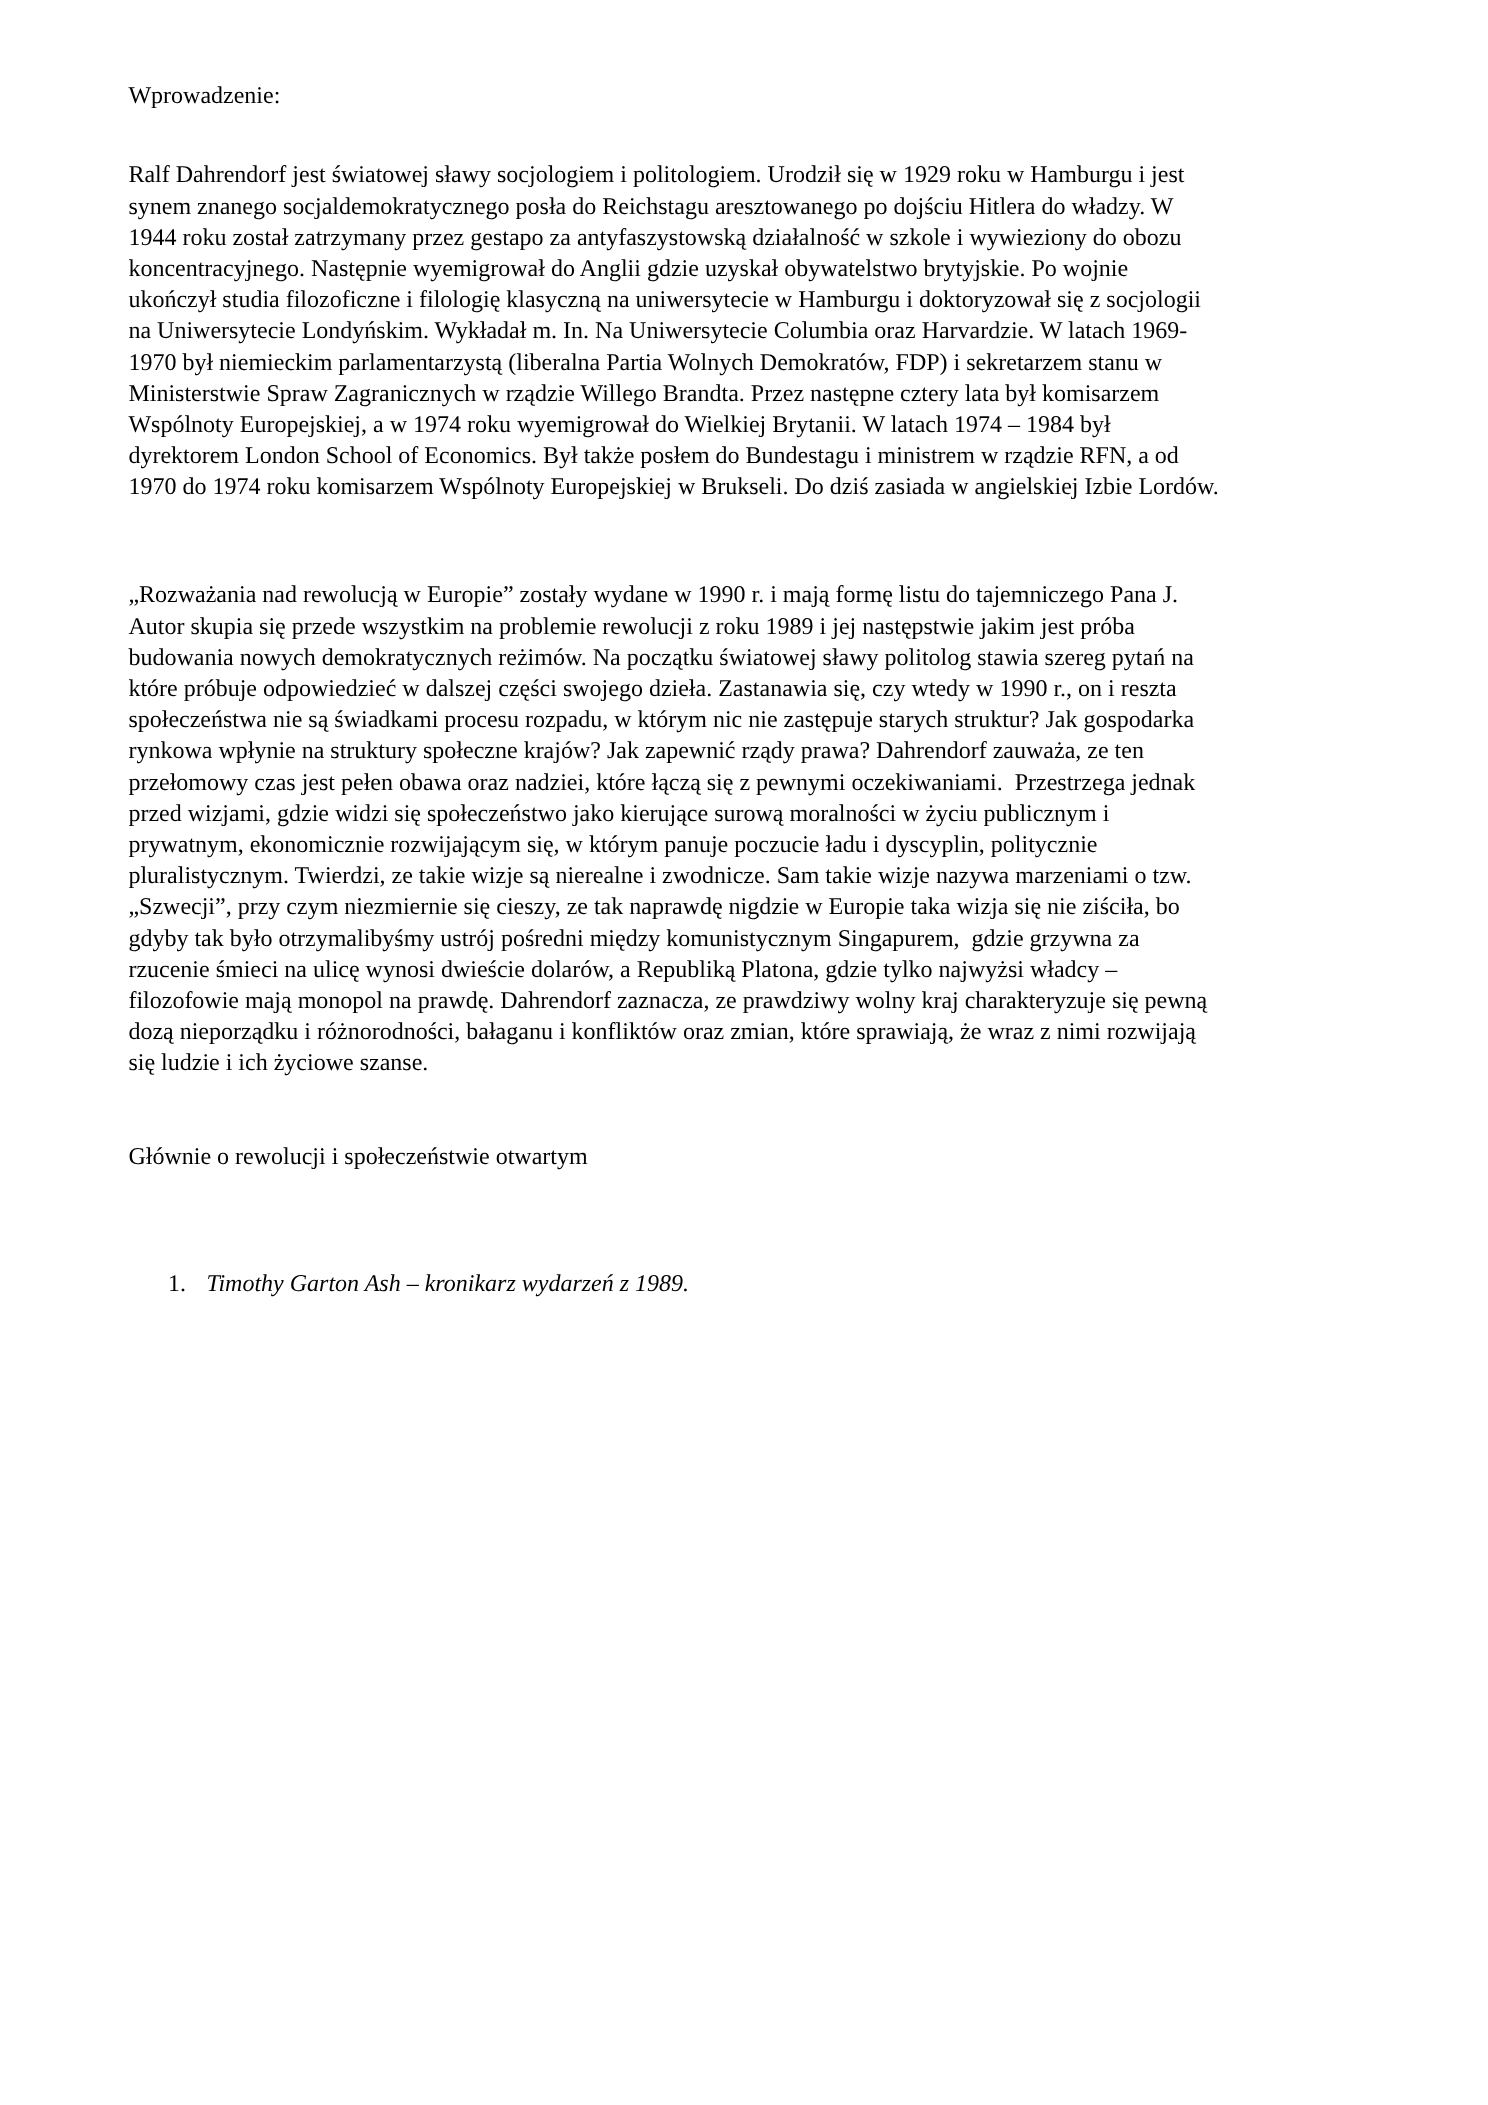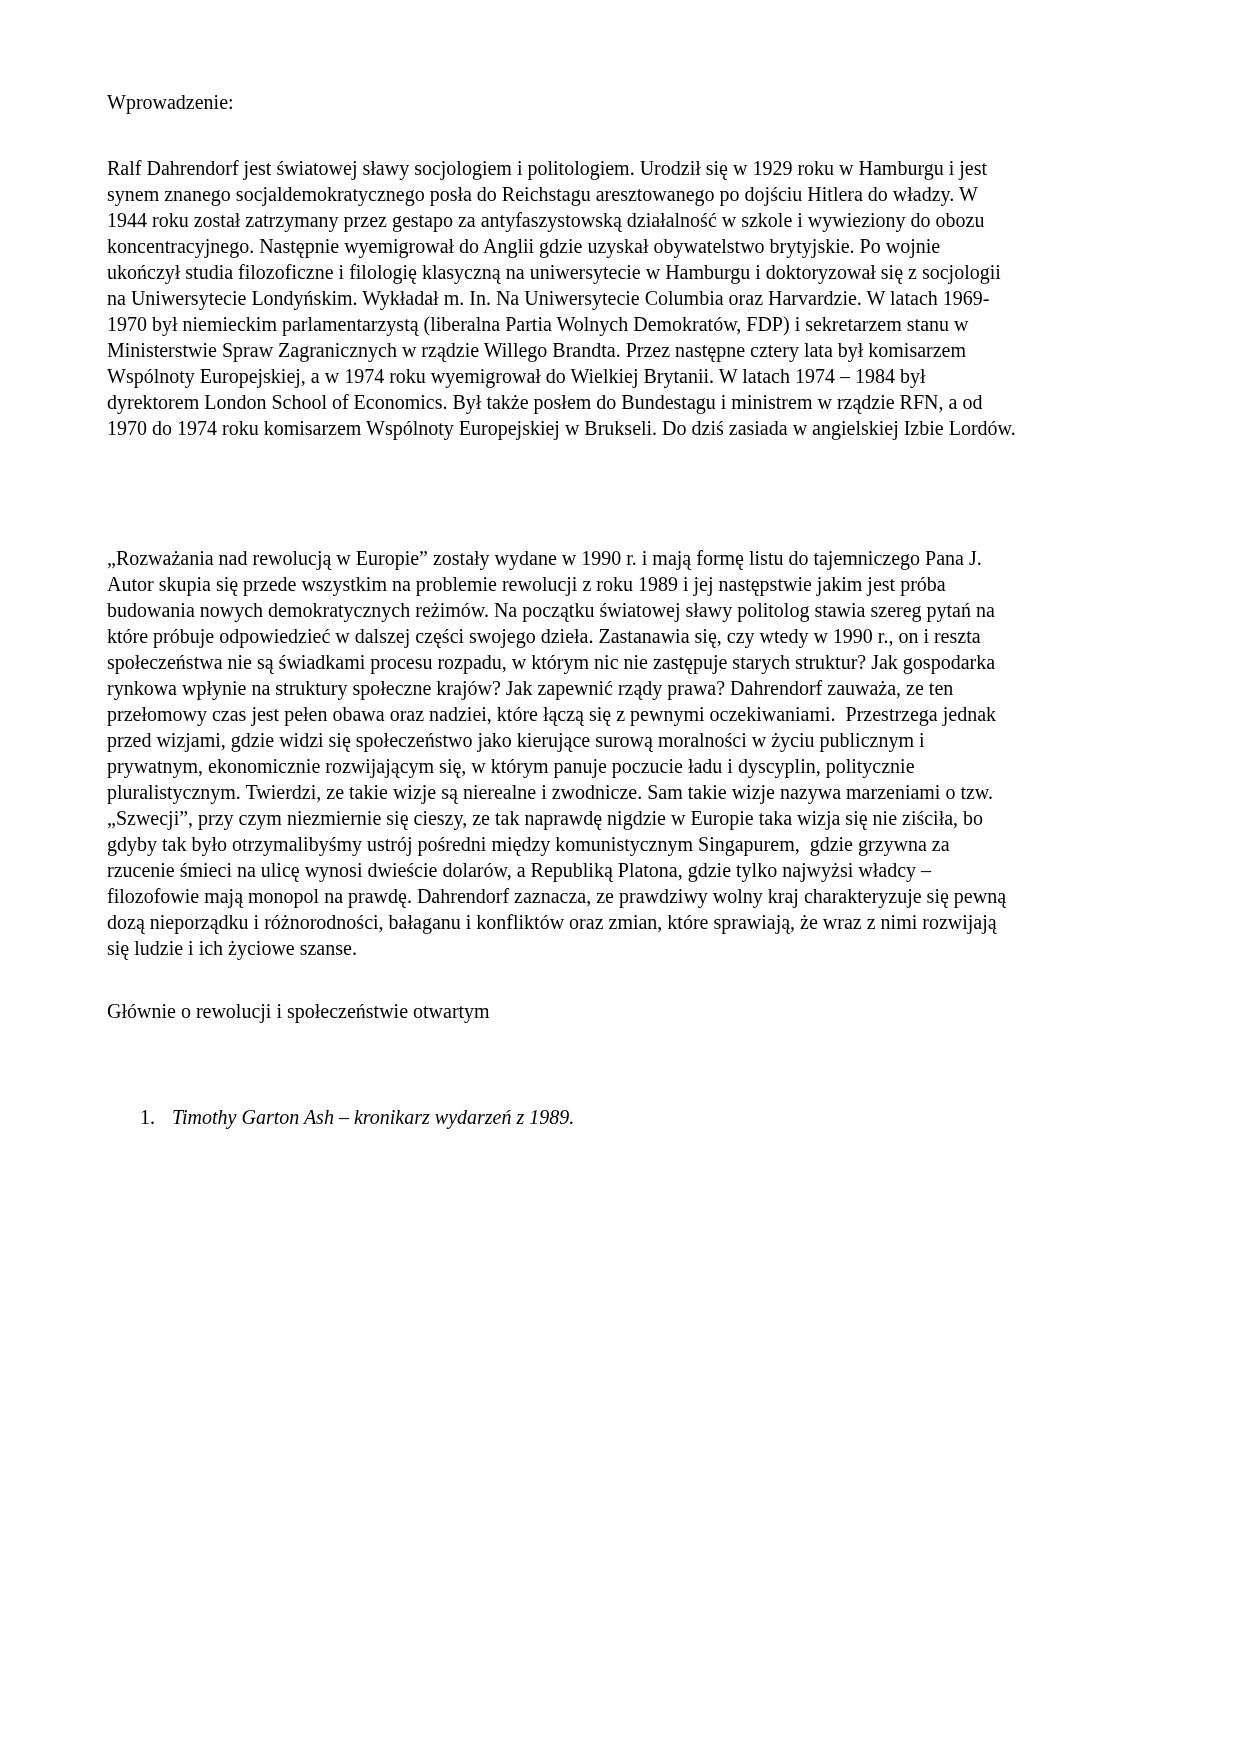--- a/index.html
+++ b/index.html
@@ -11,44 +11,44 @@
     width: 1240px;
     height: 1754px;
     font-family: "Liberation Serif", "DejaVu Serif", serif;
     color: #000000;
     overflow: hidden;
   }
   .doc-page {
     box-sizing: border-box;
     width: 1240px;
     height: 1558px;
-    padding: 89px 120px 60px 107px;
+    padding: 67px 120px 60px 107px;
     background: #ffffff;
   }
   .doc-page p {
     margin: 0;
     font-size: 20px;
     line-height: 26px;
     white-space: pre-wrap;
     max-width: 910px;
   }
   p.intro-title {
     margin-bottom: 0;
   }
   p.para-bio {
     margin-top: 40px;
   }
   p.para-review {
-    margin-top: 104px;
+    margin-top: 64px;
   }
   p.para-closing {
     margin-top: 80px;
   }
   p.section-heading {
-    margin-top: 37px;
+    margin-top: 52px;
   }
   ol.doc-list {
     list-style: none;
     margin: 80px 0 0 0;
     padding: 0 0 0 33px;
     font-size: 20px;
     line-height: 26px;
     max-width: 880px;
   }
   ol.doc-list li {

